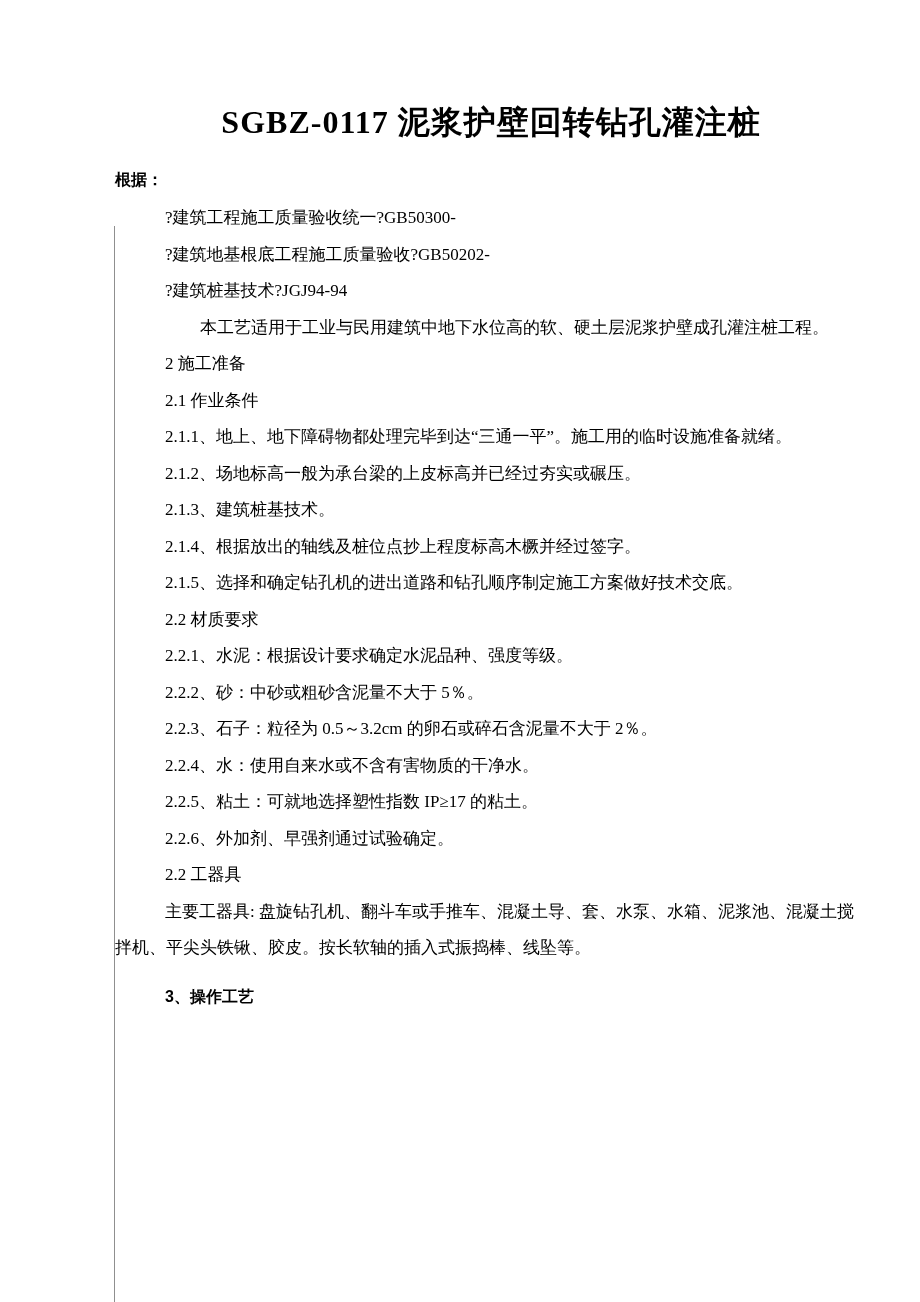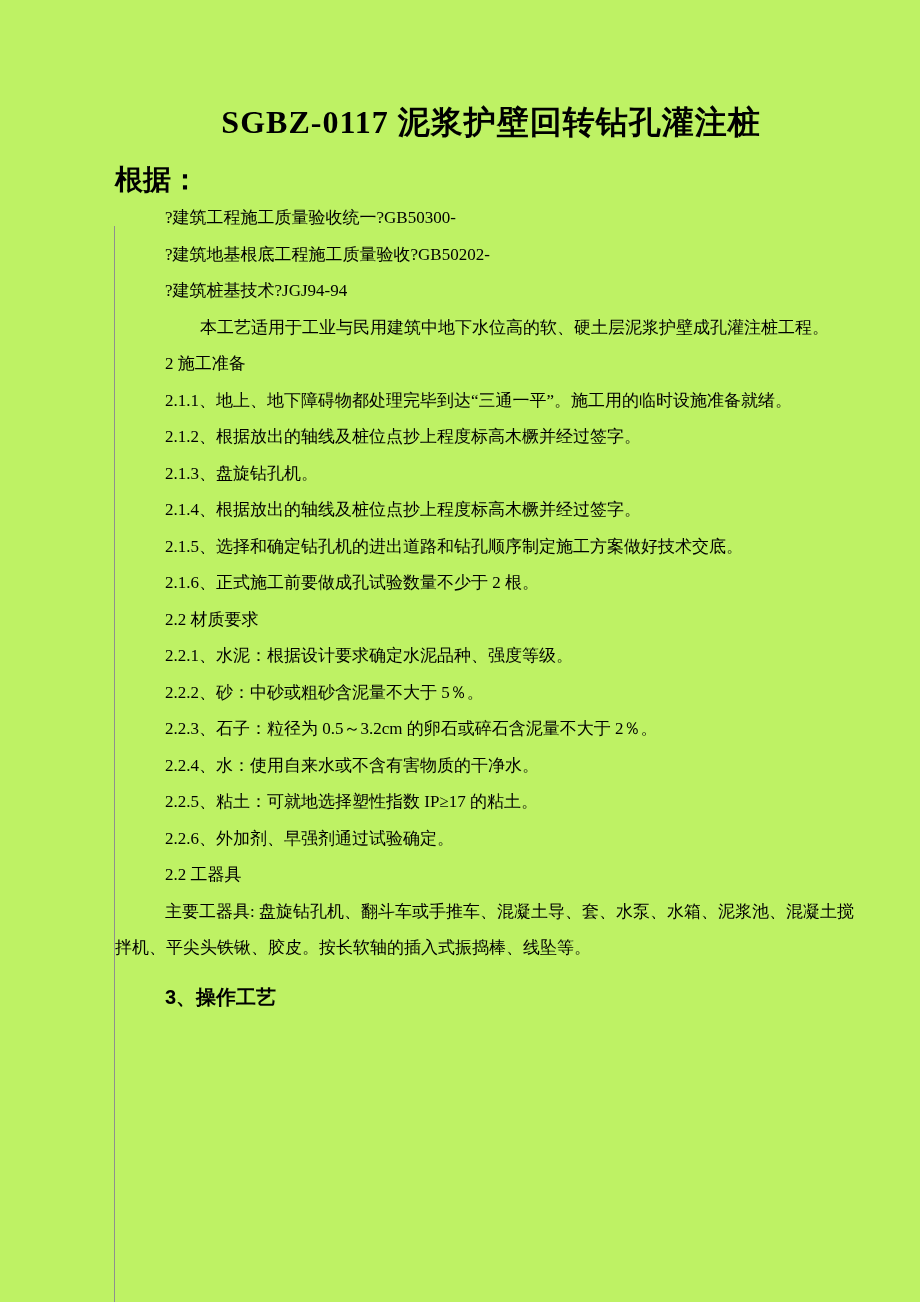--- a/index.html
+++ b/index.html
@@ -3,21 +3,21 @@
   <meta charset="utf-8">
   <style>
     * { margin: 0; padding: 0; box-sizing: border-box; }
     html, body { background: #e9e9e9; }
     body { font-family: "Liberation Serif", serif; }
     .page {
       position: relative;
       width: 920px;
       height: 1302px;
       margin: 0 auto;
-      background: #bef264;
+      background: #ffffff;
       overflow: hidden;
       color: #000000;
     }
     .margin-line {
       position: absolute;
       left: 114px;
       top: 226px;
       width: 1px;
       height: 1076px;
       background: #8f8f8f;
@@ -37,29 +37,29 @@
       letter-spacing: 1px;
     }
     .title-block { margin-bottom: 14px; }
     .para {
       font-size: 17px;
       line-height: 36.5px;
       color: #000000;
       font-family: "Liberation Serif", serif;
     }
     .para.lead {
-      font-size: 28px;
+      font-size: 16px;
       font-weight: bold;
       line-height: 40px;
       margin-top: 6px;
     }
     .para.item { text-indent: 50px; }
     .para.item2 { text-indent: 85px; }
     .para.h3 {
-      font-size: 20px;
+      font-size: 16px;
       font-weight: bold;
       text-indent: 50px;
       line-height: 40px;
       margin-top: 10px;
       margin-bottom: 4px;
       font-family: "Liberation Sans", sans-serif;
     }
   </style>
 </head>
 <body>
@@ -70,26 +70,26 @@
     <div class="title-block">
       <div class="title">SGBZ-0117 泥浆护壁回转钻孔灌注桩</div>
     </div>
     <div id="paragraphs">
         <p class="para lead">根据：</p>
         <p class="para item">?建筑工程施工质量验收统一?GB50300-</p>
         <p class="para item">?建筑地基根底工程施工质量验收?GB50202-</p>
         <p class="para item">?建筑桩基技术?JGJ94-94</p>
         <p class="para item2">本工艺适用于工业与民用建筑中地下水位高的软、硬土层泥浆护壁成孔灌注桩工程。</p>
         <p class="para item">2 施工准备</p>
+        <p class="para item">2.1 作业条件</p>
         <p class="para item">2.1.1、地上、地下障碍物都处理完毕到达“三通一平”。施工用的临时设施准备就绪。</p>
-        <p class="para item">2.1.2、根据放出的轴线及桩位点抄上程度标高木橛并经过签字。</p>
-        <p class="para item">2.1.3、盘旋钻孔机。</p>
+        <p class="para item">2.1.2、场地标高一般为承台梁的上皮标高并已经过夯实或碾压。</p>
+        <p class="para item">2.1.3、建筑桩基技术。</p>
         <p class="para item">2.1.4、根据放出的轴线及桩位点抄上程度标高木橛并经过签字。</p>
         <p class="para item">2.1.5、选择和确定钻孔机的进出道路和钻孔顺序制定施工方案做好技术交底。</p>
-        <p class="para item">2.1.6、正式施工前要做成孔试验数量不少于 2 根。</p>
         <p class="para item">2.2 材质要求</p>
         <p class="para item">2.2.1、水泥：根据设计要求确定水泥品种、强度等级。</p>
         <p class="para item">2.2.2、砂：中砂或粗砂含泥量不大于 5％。</p>
         <p class="para item">2.2.3、石子：粒径为 0.5～3.2cm 的卵石或碎石含泥量不大于 2％。</p>
         <p class="para item">2.2.4、水：使用自来水或不含有害物质的干净水。</p>
         <p class="para item">2.2.5、粘土：可就地选择塑性指数 IP≥17 的粘土。</p>
         <p class="para item">2.2.6、外加剂、早强剂通过试验确定。</p>
         <p class="para item">2.2 工器具</p>
         <p class="para item">主要工器具: 盘旋钻孔机、翻斗车或手推车、混凝土导、套、水泵、水箱、泥浆池、混凝土搅拌机、平尖头铁锹、胶皮。按长软轴的插入式振捣棒、线坠等。</p>
         <p class="para h3">3、操作工艺</p>

